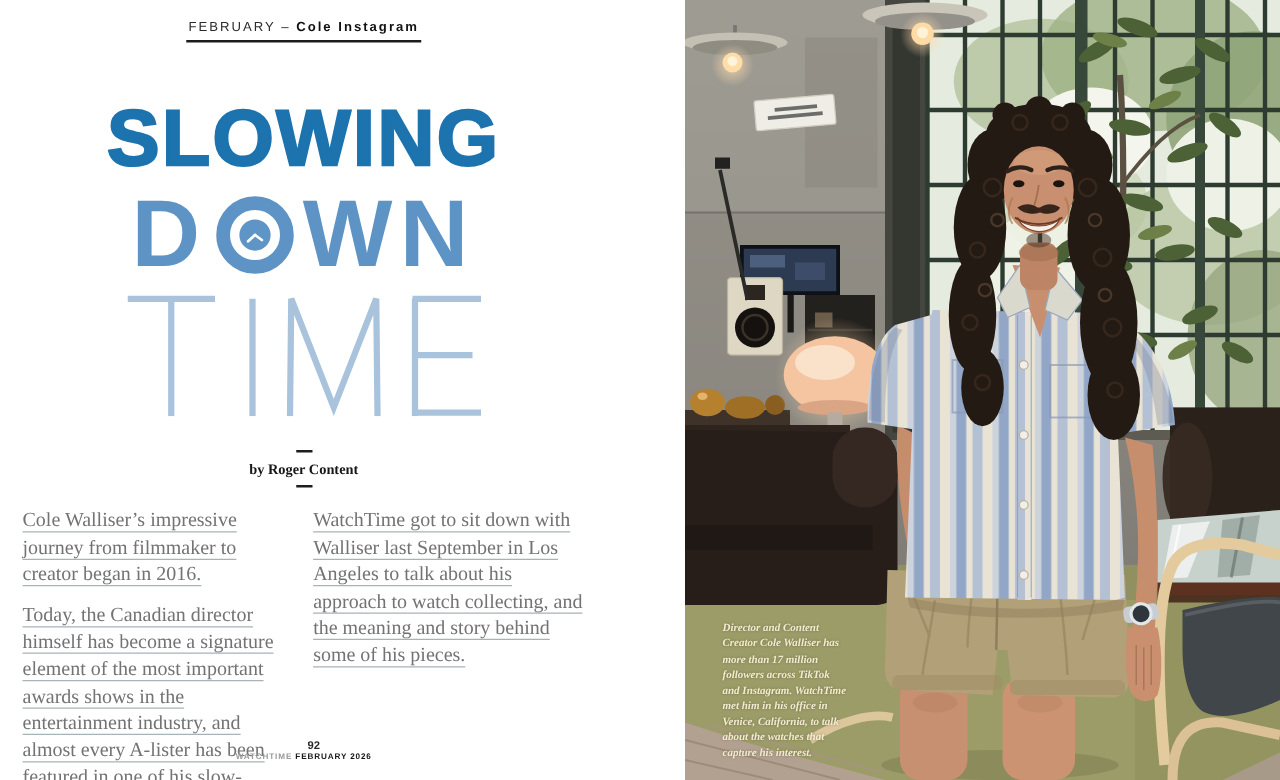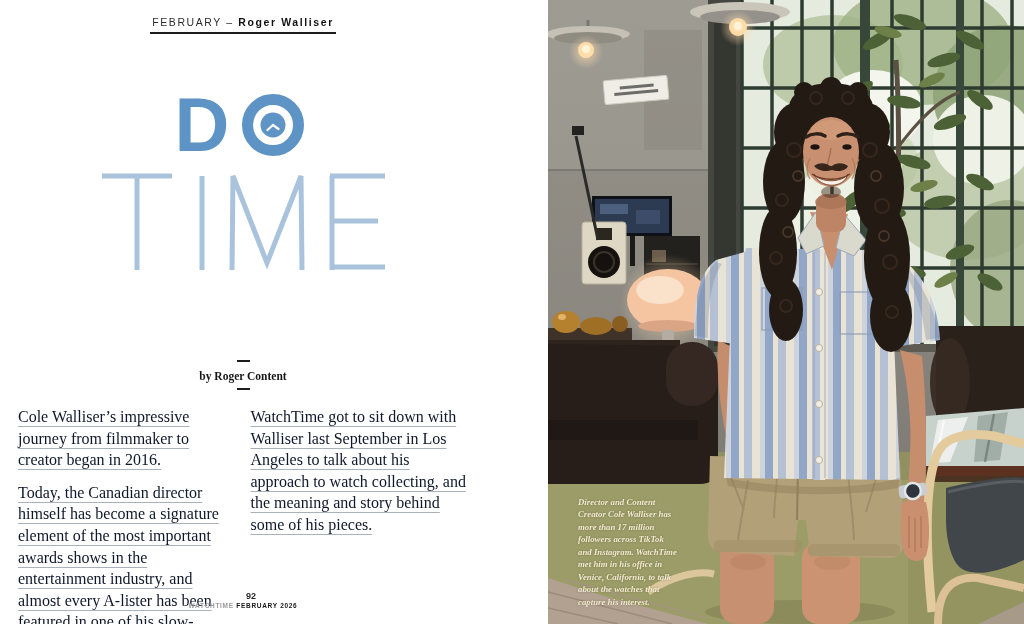--- a/index.html
+++ b/index.html
@@ -22,21 +22,21 @@
   .dial svg{position:absolute;inset:0;width:40px;height:40px;}
   .t3{margin-top:10px;display:flex;justify-content:center;}
   
   .byline{top:356px;}
   .byline .rule{display:block;width:13px;height:2px;background:#1d1d1d;margin:4px auto;}
   .byline .by-text{font-family:"Liberation Serif",serif;font-weight:700;font-size:11.5px;color:#161616;}
   
   .columns{position:absolute;left:18px;top:406px;width:449px;display:grid;
            grid-template-columns:1fr 1fr;column-gap:16px;}
   .columns p{margin:0 0 11px 0;font-family:"Liberation Serif",serif;font-size:16px;
-     line-height:21.6px;color:#0f172a;text-align:left;
+     line-height:21.6px;color:#737373;text-align:left;
      text-decoration:underline;text-decoration-thickness:1px;text-underline-offset:3.5px;
      text-decoration-color:#a9b2b8;}
   
   .page-footer{top:591px;}
   .pageno{font-size:9px;font-weight:700;color:#2a2a2a;padding-left:16px;}
   .magline{margin-top:1px;font-size:6.5px;letter-spacing:.7px;}
   .magline .mag{color:#9a9a9a;font-weight:700;}
   .magline .issue{color:#161616;font-weight:700;}
   
   .right-page{position:absolute;left:548px;top:0;width:536px;height:624px;overflow:hidden;background:#4c1d95;}
@@ -45,33 +45,35 @@
      font-size:8.8px;line-height:1.42;color:#f3ead2;text-shadow:0 0 2px rgba(60,60,20,.45);}
 </style>
 </head>
 <body>
 
 <div class="stage">
 
   <div class="left-page">
 
     <div class="center-col kicker">
-      <span class="kicker-inner"><span>FEBRUARY</span> <span>–</span> <b>Roger Walliser</b></span>
+      <span class="kicker-inner"><span>FEBRUARY</span> <span>–</span> <b>Cole Instagram</b></span>
     </div>
 
     <div class="center-col title-block">
+      <div class="t1">SLOWING</div>
       <div class="t2">
         <span>D</span>
         <span class="dial">
           <svg viewBox="0 0 40 40">
             <circle cx="20" cy="20" r="12.5" fill="#5e94c6"></circle>
             <line x1="20" y1="20" x2="14.5" y2="25" stroke="#ffffff" stroke-width="2.2" stroke-linecap="round"></line>
             <line x1="20" y1="20" x2="25.5" y2="24" stroke="#ffffff" stroke-width="2.2" stroke-linecap="round"></line>
           </svg>
         </span>
+        <span>WN</span>
       </div>
       <div class="t3">
         <svg width="283" height="97" viewBox="0 0 283 97" stroke="#a9c3dc" stroke-width="5" fill="none" aria-label="TIME">
           <line x1="0" y1="3" x2="70" y2="3"></line>
           <line x1="35" y1="3" x2="35" y2="97"></line>
           <line x1="100" y1="3" x2="100" y2="97"></line>
           <polyline points="130,97 131,3 165,90 199,3 200,97"></polyline>
           <line x1="230" y1="3" x2="230" y2="97"></line>
           <line x1="228" y1="3" x2="283" y2="3"></line>
           <line x1="230" y1="48" x2="276" y2="48"></line>

